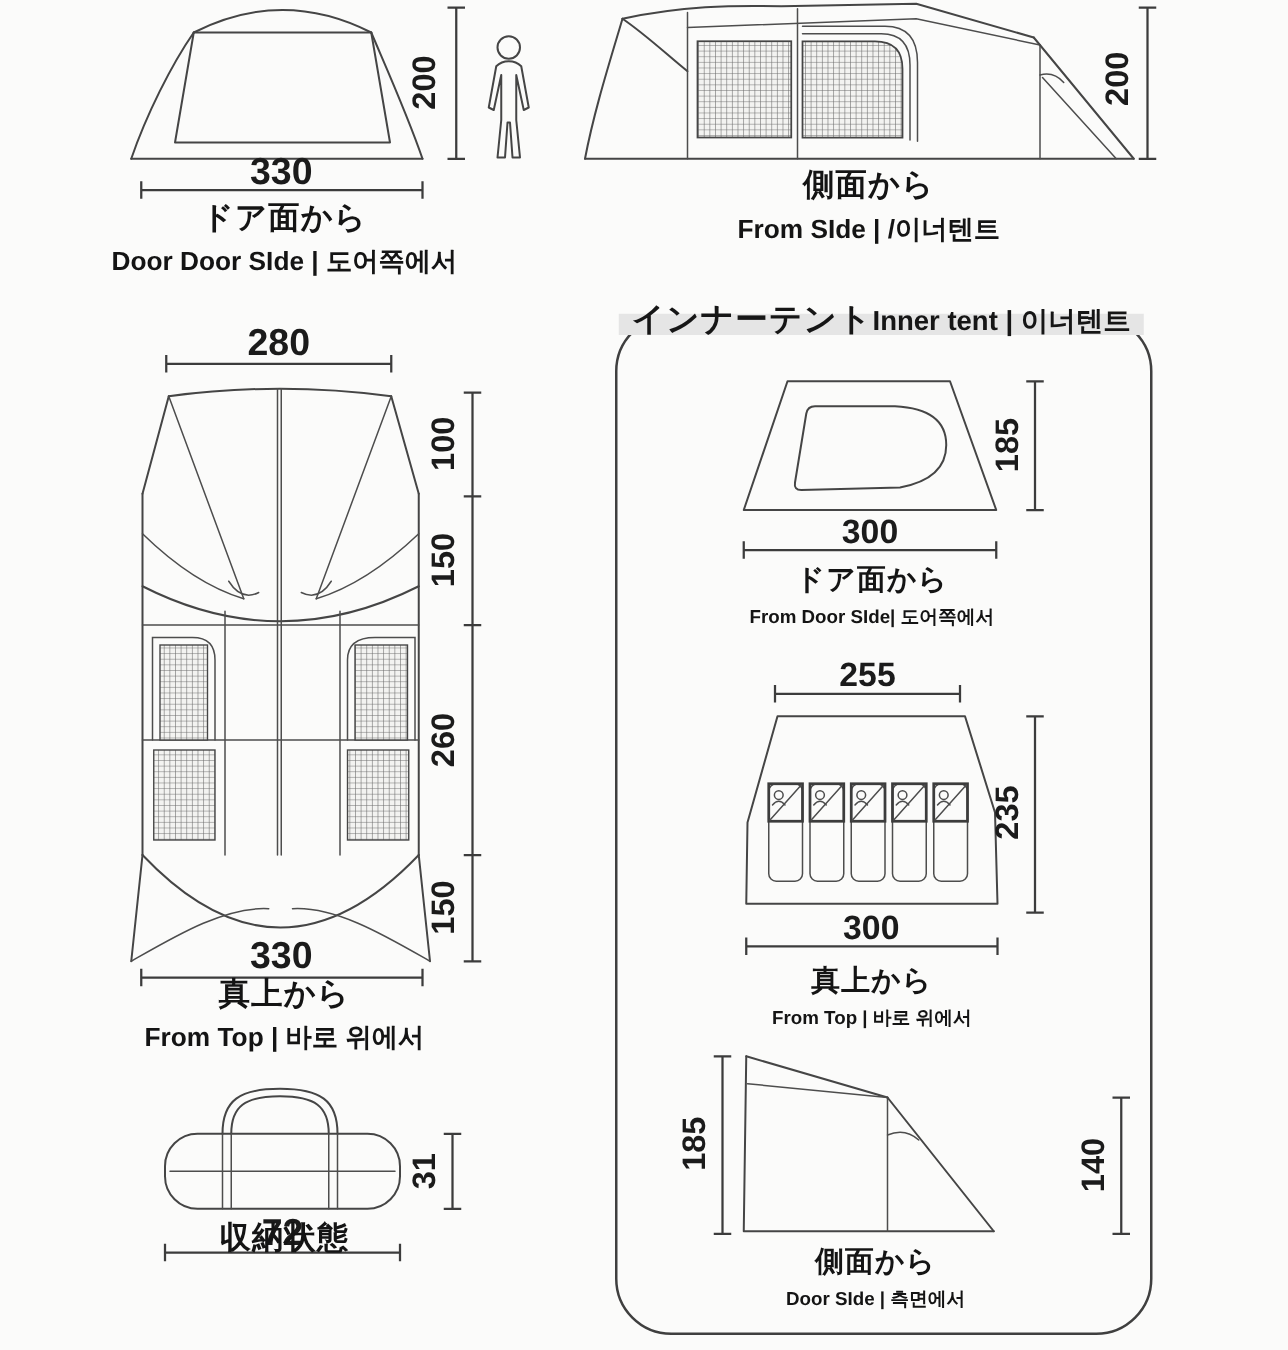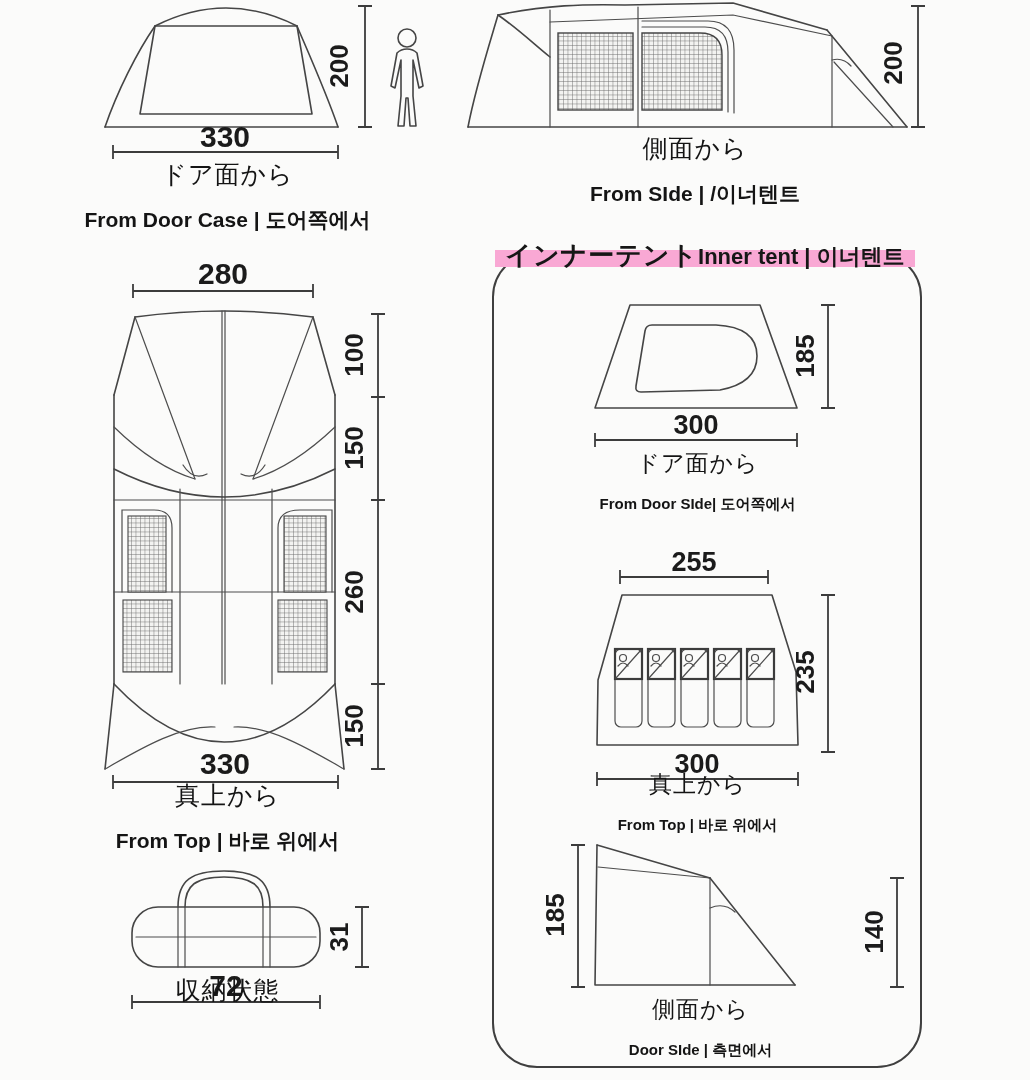--- a/index.html
+++ b/index.html
@@ -10,32 +10,32 @@
   .view{position:absolute;}
   svg{display:block;overflow:visible;}
   svg .ln{stroke:#454545;stroke-width:1.6;fill:none;stroke-linecap:round;stroke-linejoin:round;}
   svg .ln-thin{stroke:#4d4d4d;stroke-width:1.2;fill:none;stroke-linecap:round;}
   svg .dimln{stroke:#3c3c3c;stroke-width:1.8;fill:none;stroke-linecap:butt;}
   svg .dim{font-family:"Liberation Sans",sans-serif;font-weight:700;fill:#1b1b1b;}
   svg .dim-lg{font-size:30px;}
   svg .dim-md{font-size:27px;}
   svg .dim-rot{font-size:26px;}
   .cap{position:absolute;text-align:center;color:#141414;line-height:1.15;}
-  .cap .jp{font-size:25px;font-weight:400;letter-spacing:1px;display:block;}
-  .cap .sub{font-size:21px;font-weight:700;display:block;margin-top:19px;}
+  .cap .jp{font-size:25px;font-weight:700;letter-spacing:1px;display:block;}
+  .cap .sub{font-size:21px;font-weight:700;display:block;margin-top:9px;}
   .cap.small .jp{font-size:23px;}
   .cap.small .sub{font-size:15px;}
   .inner-box{
     position:absolute;left:492px;top:252px;width:426px;height:812px;
     border:2.5px solid #3f3f3f;border-radius:45px;background:transparent;
   }
   .inner-title{
     position:absolute;left:492px;top:238px;width:426px;text-align:center;
   }
-  .inner-title .wrap{background:#f9a8d4;padding:0 10px;}
+  .inner-title .wrap{background:#e5e5e5;padding:0 10px;}
   .inner-title .jp{font-size:26px;font-weight:700;color:#161616;letter-spacing:1px;}
   .inner-title .rest{font-size:22px;font-weight:700;color:#161616;}
 </style>
 </head>
 <body>
 
 <div class="canvas">
 
   <div class="view" style="left:95px;top:0px;">
     <svg width="340" height="225" viewBox="0 0 340 225">
@@ -55,21 +55,21 @@
         <text class="dim dim-rot" x="253" y="66" text-anchor="middle" transform="rotate(-90 253 66)">200</text>
       </g>
       <g>
         <circle class="ln" cx="312" cy="38" r="9"></circle>
         <path class="ln" d="M302,53 L296,86 L300,88 L306,60 L306,96 L303,126 L309,126 L311,98 L313,98 L315,126 L321,126 L318,96 L318,60 L324,88 L328,86 L322,53 C319,50 316,49 312,49 C308,49 305,50 302,53 Z"></path>
       </g>
     </svg>
   </div>
   <div class="cap" style="left:60px;top:160px;width:335px;">
     <span class="jp">ドア面から</span>
-    <span class="sub">From  Door Case | 도어쪽에서</span>
+    <span class="sub">Door  Door SIde | 도어쪽에서</span>
   </div>
 
   <div class="view" style="left:455px;top:0px;">
     <svg width="480" height="200" viewBox="0 0 480 200">
       <defs>
         <pattern id="mesh-b" width="4.5" height="4.5" patternUnits="userSpaceOnUse">
           <rect width="4.5" height="4.5" fill="#f3f3f1"></rect>
           <path d="M0,0 H4.5 M0,0 V4.5" stroke="#6b6b6b" stroke-width="0.9"></path>
         </pattern>
       </defs>
@@ -207,21 +207,21 @@
         <path class="dimln" d="M35,150 L237,150 M35,143 L35,157 M237,143 L237,157"></path>
         <text class="dim dim-md" x="136" y="144" text-anchor="middle">300</text>
       </g>
     </svg>
   </div>
   <div class="cap small" style="left:550px;top:450px;width:295px;">
     <span class="jp">ドア面から</span>
     <span class="sub">From  Door SIde| 도어쪽에서</span>
   </div>
 
-  <div class="view" style="left:560px;top:552px;">
+  <div class="view" style="left:560px;top:530px;">
     <svg width="290" height="245" viewBox="0 0 290 245">
       <g>
         <path class="dimln" d="M60,25 L208,25 M60,18 L60,32 M208,18 L208,32"></path>
         <text class="dim dim-md" x="134" y="19" text-anchor="middle">255</text>
       </g>
       <g>
         <path class="ln" d="M62,43 L212,43 L236,120 L238,193 L37,193 L38,128 Z"></path>
       </g>
       <g transform="translate(55,97)">
         <rect class="ln-thin" x="0" y="0" width="27" height="78" rx="6"></rect>

